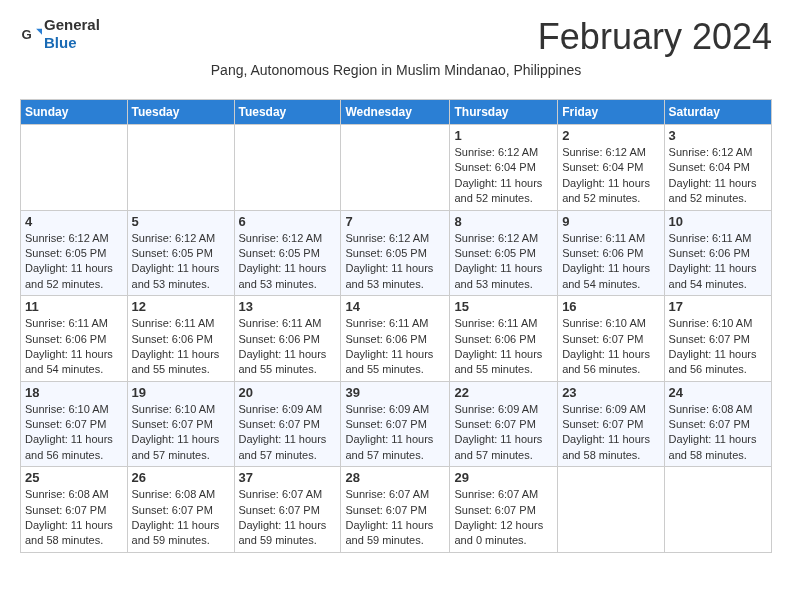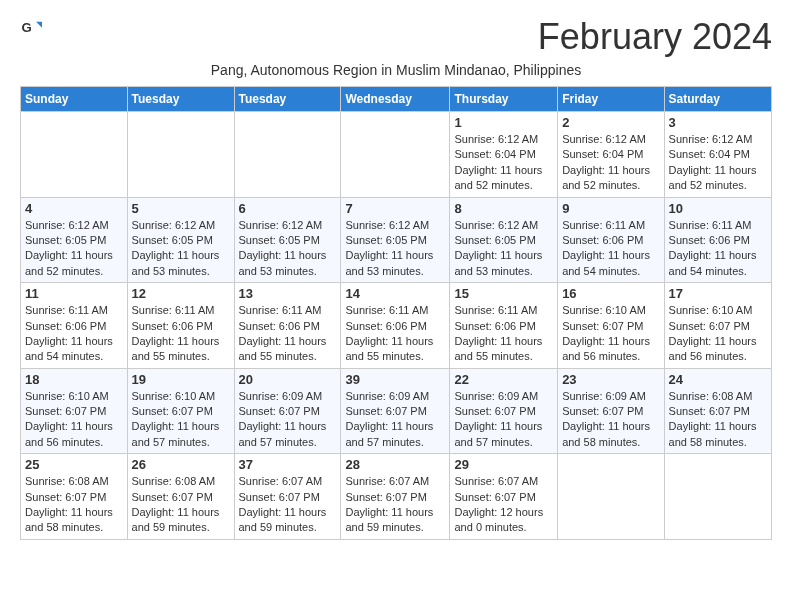--- a/index.html
+++ b/index.html
@@ -38,21 +38,21 @@
     .month-title {
       font-size: 36px;
       font-weight: normal;
       color: #333;
       text-align: center;
     }
     .subtitle {
       text-align: center;
       font-size: 14px;
       color: #333;
-      margin-bottom: 8px;
+      margin-bottom: 21px;
     }
     table {
       width: 100%;
       border-collapse: collapse;
       font-size: 11px;
     }
     thead tr th {
       background-color: #2b7fd4;
       color: #fff;
       padding: 5px 4px;
@@ -93,20 +93,24 @@
   </style>
 </head>
 <body>
 
 <div class="header-logo">
   <div class="logo">
     <svg class="logo-icon" viewBox="0 0 30 30">
       <text x="2" y="22" font-size="18" font-weight="bold" fill="#333">G</text>
       <polygon points="22,8 30,8 30,16" fill="#2b7fd4"></polygon>
     </svg>
+    <div>
+      <span class="logo-text-general">General</span><br>
+      <span class="logo-text-blue">Blue</span>
+    </div>
   </div>
   <div class="month-title">February 2024</div>
 </div>
 
 <div class="subtitle">Pang, Autonomous Region in Muslim Mindanao, Philippines</div>
 
 <table>
   <thead>
     <tr>
     <th>Sunday</th>

